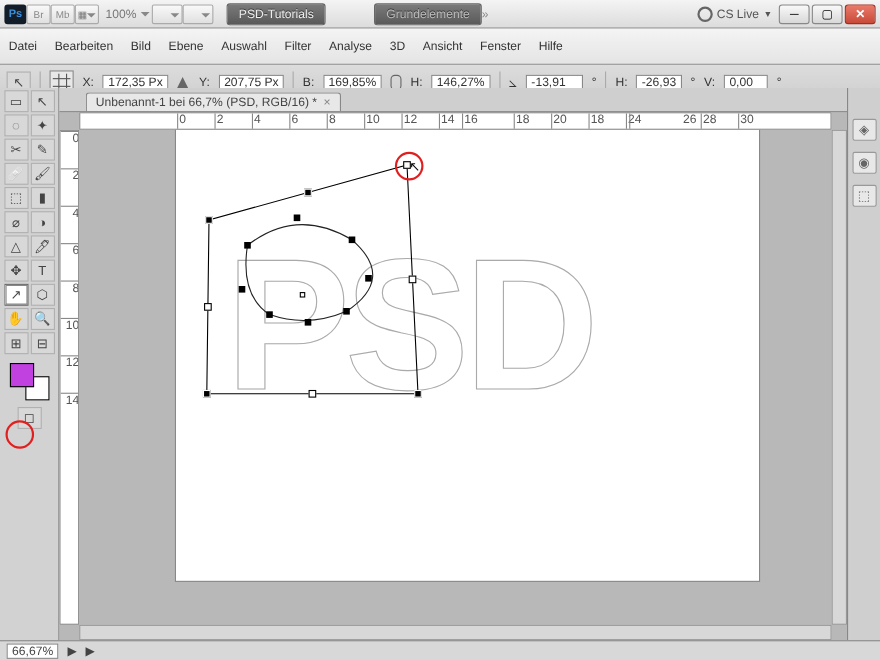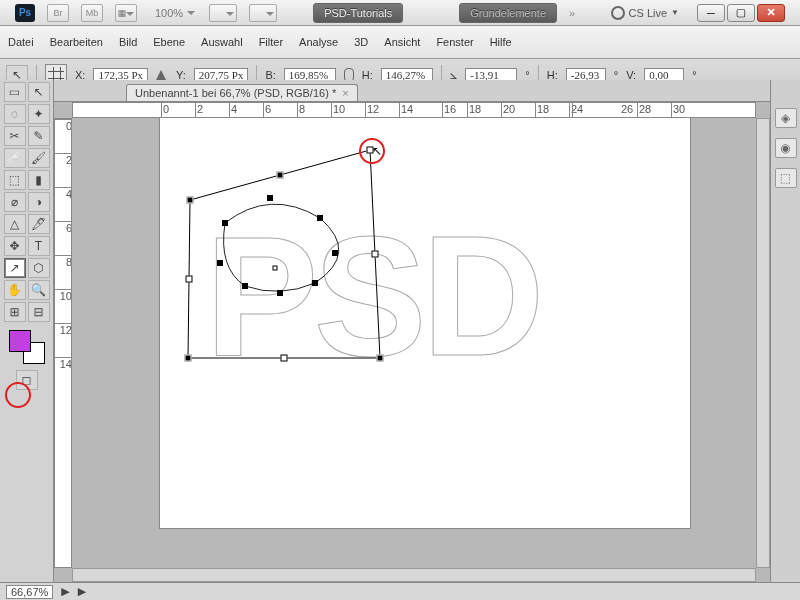--- a/index.html
+++ b/index.html
@@ -1,18 +1,18 @@
 <!DOCTYPE html>
 <html><head>
 <meta charset="utf-8">
 <style>
 * { box-sizing: border-box; margin: 0; padding: 0; font-family: Tahoma, Arial, sans-serif; font-size: 11px; }
 body { background: #b8b8b8; width: 800px; height: 600px; overflow: hidden; position: relative; }
 
-.titlebar { height: 26px; background: linear-gradient(#f4f4f4,#dcdcdc); border-bottom: 1px solid #999; display: flex; align-items: center; padding: 0 15px; gap: 12px; }
+.titlebar { height: 26px; background: linear-gradient(#f4f4f4,#dcdcdc); border-bottom: 1px solid #999; display: flex; align-items: center; padding: 0 4px; gap: 0; }
 .titlebar .ps-icon { width: 20px; height: 18px; background: #131d2a; border-radius: 3px; color: #3a8ed8; display: flex; align-items: center; justify-content: center; font-weight: bold; font-size: 10px; }
 .titlebar .mini-btn { width: 22px; height: 18px; background: linear-gradient(#f9f9f9,#e0e0e0); border: 1px solid #aaa; border-radius: 2px; display: flex; align-items: center; justify-content: center; color: #888; font-size: 9px; }
 .titlebar .dropdown { padding: 0 14px 0 6px; height: 18px; display: flex; align-items: center; position: relative; color: #777; }
 .titlebar .dropdown:after { content: ""; border: 4px solid transparent; border-top-color: #888; position: absolute; right: 2px; top: 7px; }
 .titlebar .layout-icon { width: 28px; height: 18px; border: 1px solid #aaa; background: linear-gradient(#f9f9f9,#e0e0e0); border-radius: 2px; }
 .titlebar .tab-btn { padding: 3px 10px; background: linear-gradient(#7a7a7a,#5a5a5a); color: #eee; border: 1px solid #666; border-radius: 3px; text-shadow: 0 -1px 0 #333; }
 .titlebar .tab-btn.inactive { color: #bbb; margin-left: 44px; }
 .titlebar .spacer { flex: 1; }
 .titlebar .cslive { display: flex; align-items: center; gap: 4px; color: #555; }
 .cslive .cs-icon { width: 14px; height: 14px; border: 2px solid #666; border-radius: 50%; }
@@ -21,37 +21,37 @@
 .win-btn.close { background: linear-gradient(#e97a6a,#c94a38); border-color: #a03020; color: #fff; font-weight: bold; }
 
 .menubar { height: 22px; background: linear-gradient(#f4f4f4,#e4e4e4); border-bottom: 1px solid #999; display: flex; align-items: center; padding: 16px 8px; gap: 16px; color: #333; }
 .menubar span { cursor: default; }
 
 .optionsbar { height: 32px; background: linear-gradient(#dcdcdc,#cfcfcf); border-bottom: 1px solid #999; display: flex; align-items: center; padding: 0 6px; gap: 8px; font-size: 10px; color: #333; }
 .optionsbar .grid-icon { width: 22px; height: 22px; border: 1px solid #888; background: #e8e8e8; position: relative; }
 .optionsbar .grid-icon:before, .optionsbar .grid-icon:after { content:""; position:absolute; background:#555; }
 .optionsbar .grid-icon:before { left:33%; width:1px; top:2px; bottom:2px; box-shadow: 7px 0 #555; }
 .optionsbar .grid-icon:after { top:33%; height:1px; left:2px; right:2px; box-shadow: 0 7px #555; }
-.optionsbar .field { background:#fff; border:1px solid #888; padding:0 4px; min-width:52px; display:inline-block; text-align:left;font-family:Liberation Serif, serif; }
+.optionsbar .field { background:#fff; border:1px solid #888; padding:0 4px; min-width:52px; display:inline-block; text-align:left; }
 .optionsbar .sep { width:1px; height:20px; background:#aaa; }
 .optionsbar .tri { display:inline-block; width:0; height:0; border-bottom:10px solid #666; border-left:5px solid transparent; border-right:5px solid transparent; vertical-align:middle; margin-right:2px;}
 .optionsbar .link-icon { width:10px; height:14px; border:1px solid #666; border-radius:4px; }
 
 .workspace { position: absolute; top: 80px; left: 0; right: 0; bottom: 18px; display: flex; }
 .toolbox { width: 54px; background: #d2d2d2; border-right: 1px solid #888; display:flex; flex-direction:column; align-items:center; padding-top:2px; gap:2px;}
 .tool-grid { display:grid; grid-template-columns: 22px 22px; gap:2px; }
 .tool { width:22px; height:20px; background:#d8d8d8; border:1px solid #b0b0b0; display:flex; align-items:center; justify-content:center; font-size:12px; color:#444; cursor:pointer; }
 .tool.sel { background:#fff; border-color:#666; box-shadow: inset 0 0 0 1px #888; }
 .swatches { margin-top:6px; position:relative; width:36px; height:34px; }
 .swatch-fg { position:absolute; left:0; top:0; width:22px; height:22px; background:#c040e0; border:1px solid #000; }
 .swatch-bg { position:absolute; right:0; bottom:0; width:22px; height:22px; background:#fff; border:1px solid #000; }
 
 .doc-area { flex:1; position:relative; background:#b8b8b8; }
 .doc-tabbar { height:22px; background:#cfcfcf; border-bottom:1px solid #888; display:flex; align-items:flex-end; padding-left:24px;}
-.doc-tab { background:#e8e8e8; border:1px solid #888; border-bottom:none; padding:2px 8px; font-size:10px; color:#444; display:flex; align-items:center; gap:6px; border-radius:3px 3px 0 0;margin-left:48px;}
+.doc-tab { background:#e8e8e8; border:1px solid #888; border-bottom:none; padding:2px 8px; font-size:10px; color:#444; display:flex; align-items:center; gap:6px; border-radius:3px 3px 0 0;}
 .doc-tab .x { color:#888; }
 
 .ruler-h { position:absolute; top:22px; left:18px; right:14px; height:16px; background:#fff; border:1px solid #888; font-size:8px; color:#555; overflow:hidden;}
 .ruler-h .tick { position:absolute; top:0; height:16px; border-left:1px solid #888; padding-left:1px; }
 .ruler-v { position:absolute; top:38px; left:0; width:18px; bottom:14px; background:#fff; border:1px solid #888; font-size:8px; color:#555; overflow:hidden;}
 .ruler-v .tick { position:absolute; left:0; width:18px; border-top:1px solid #888; text-align:right; padding-right:1px; }
 
 .canvas-wrap { position:absolute; top:38px; left:18px; right:14px; bottom:14px; background:#b8b8b8; overflow:hidden;}
 .canvas { position:absolute; left:88px; top:0; width:530px; height:410px; background:#fff; box-shadow:0 0 0 1px #888;}
 .psd-text { position:absolute; left:45px; top:80px; font-size:170px; font-family: Arial, sans-serif; font-weight:bold; color:transparent; -webkit-text-stroke:1px #aaa; letter-spacing:-5px; }
@@ -182,21 +182,21 @@
     </div>
     <div class="ruler-h" id="rulerh">
         <div class="tick" style="left: 88px;">0</div>
         <div class="tick" style="left: 122px;">2</div>
         <div class="tick" style="left: 156px;">4</div>
         <div class="tick" style="left: 190px;">6</div>
         <div class="tick" style="left: 224px;">8</div>
         <div class="tick" style="left: 258px;">10</div>
         <div class="tick" style="left: 292px;">12</div>
         <div class="tick" style="left: 326px;">14</div>
-        <div class="tick" style="left: 369px;">16</div>
+        <div class="tick" style="left: 347px;">16</div>
         <div class="tick" style="left: 394px;">18</div>
         <div class="tick" style="left: 428px;">20</div>
         <div class="tick" style="left: 462px;">18</div>
         <div class="tick" style="left: 496px;">24</div>
         <div class="tick" style="left: 499px; padding-left: 48px;">26</div>
         <div class="tick" style="left: 564px; text-align: right;">28</div>
         <div class="tick" style="left: 598px;">30</div>
       </div>
     <div class="ruler-v" id="rulerv">
         <div class="tick" style="top: 0px;">0</div>

